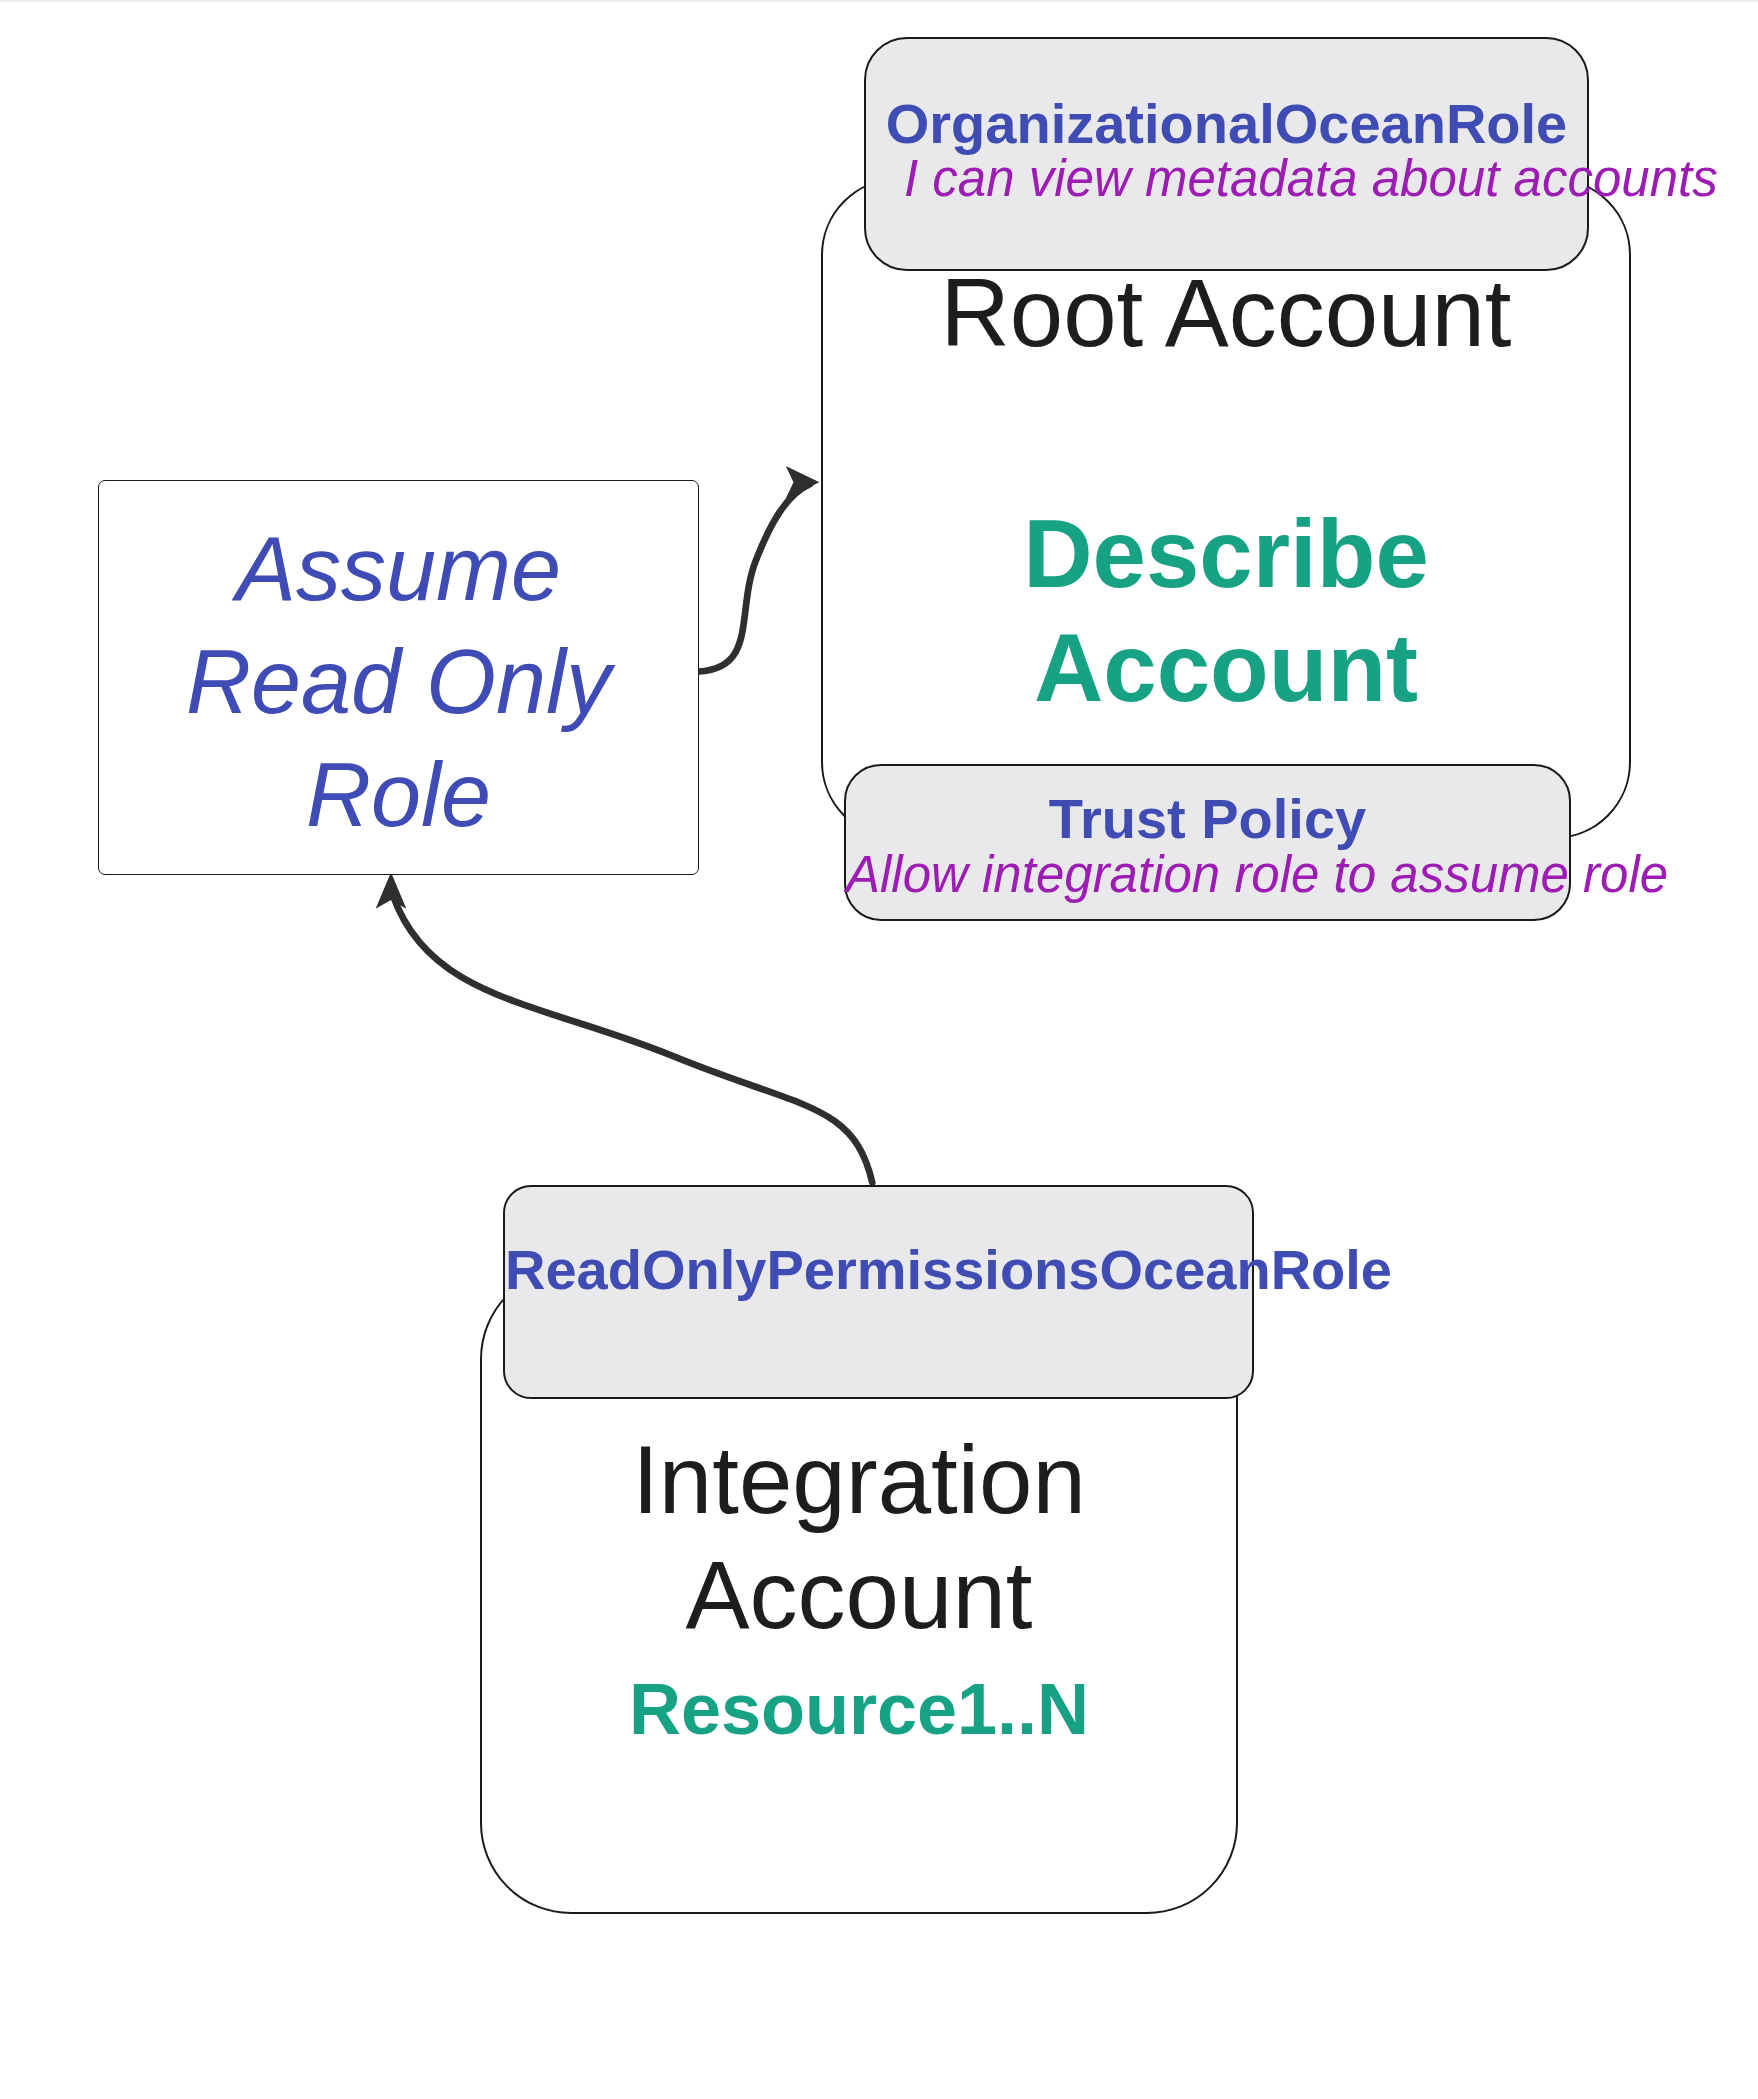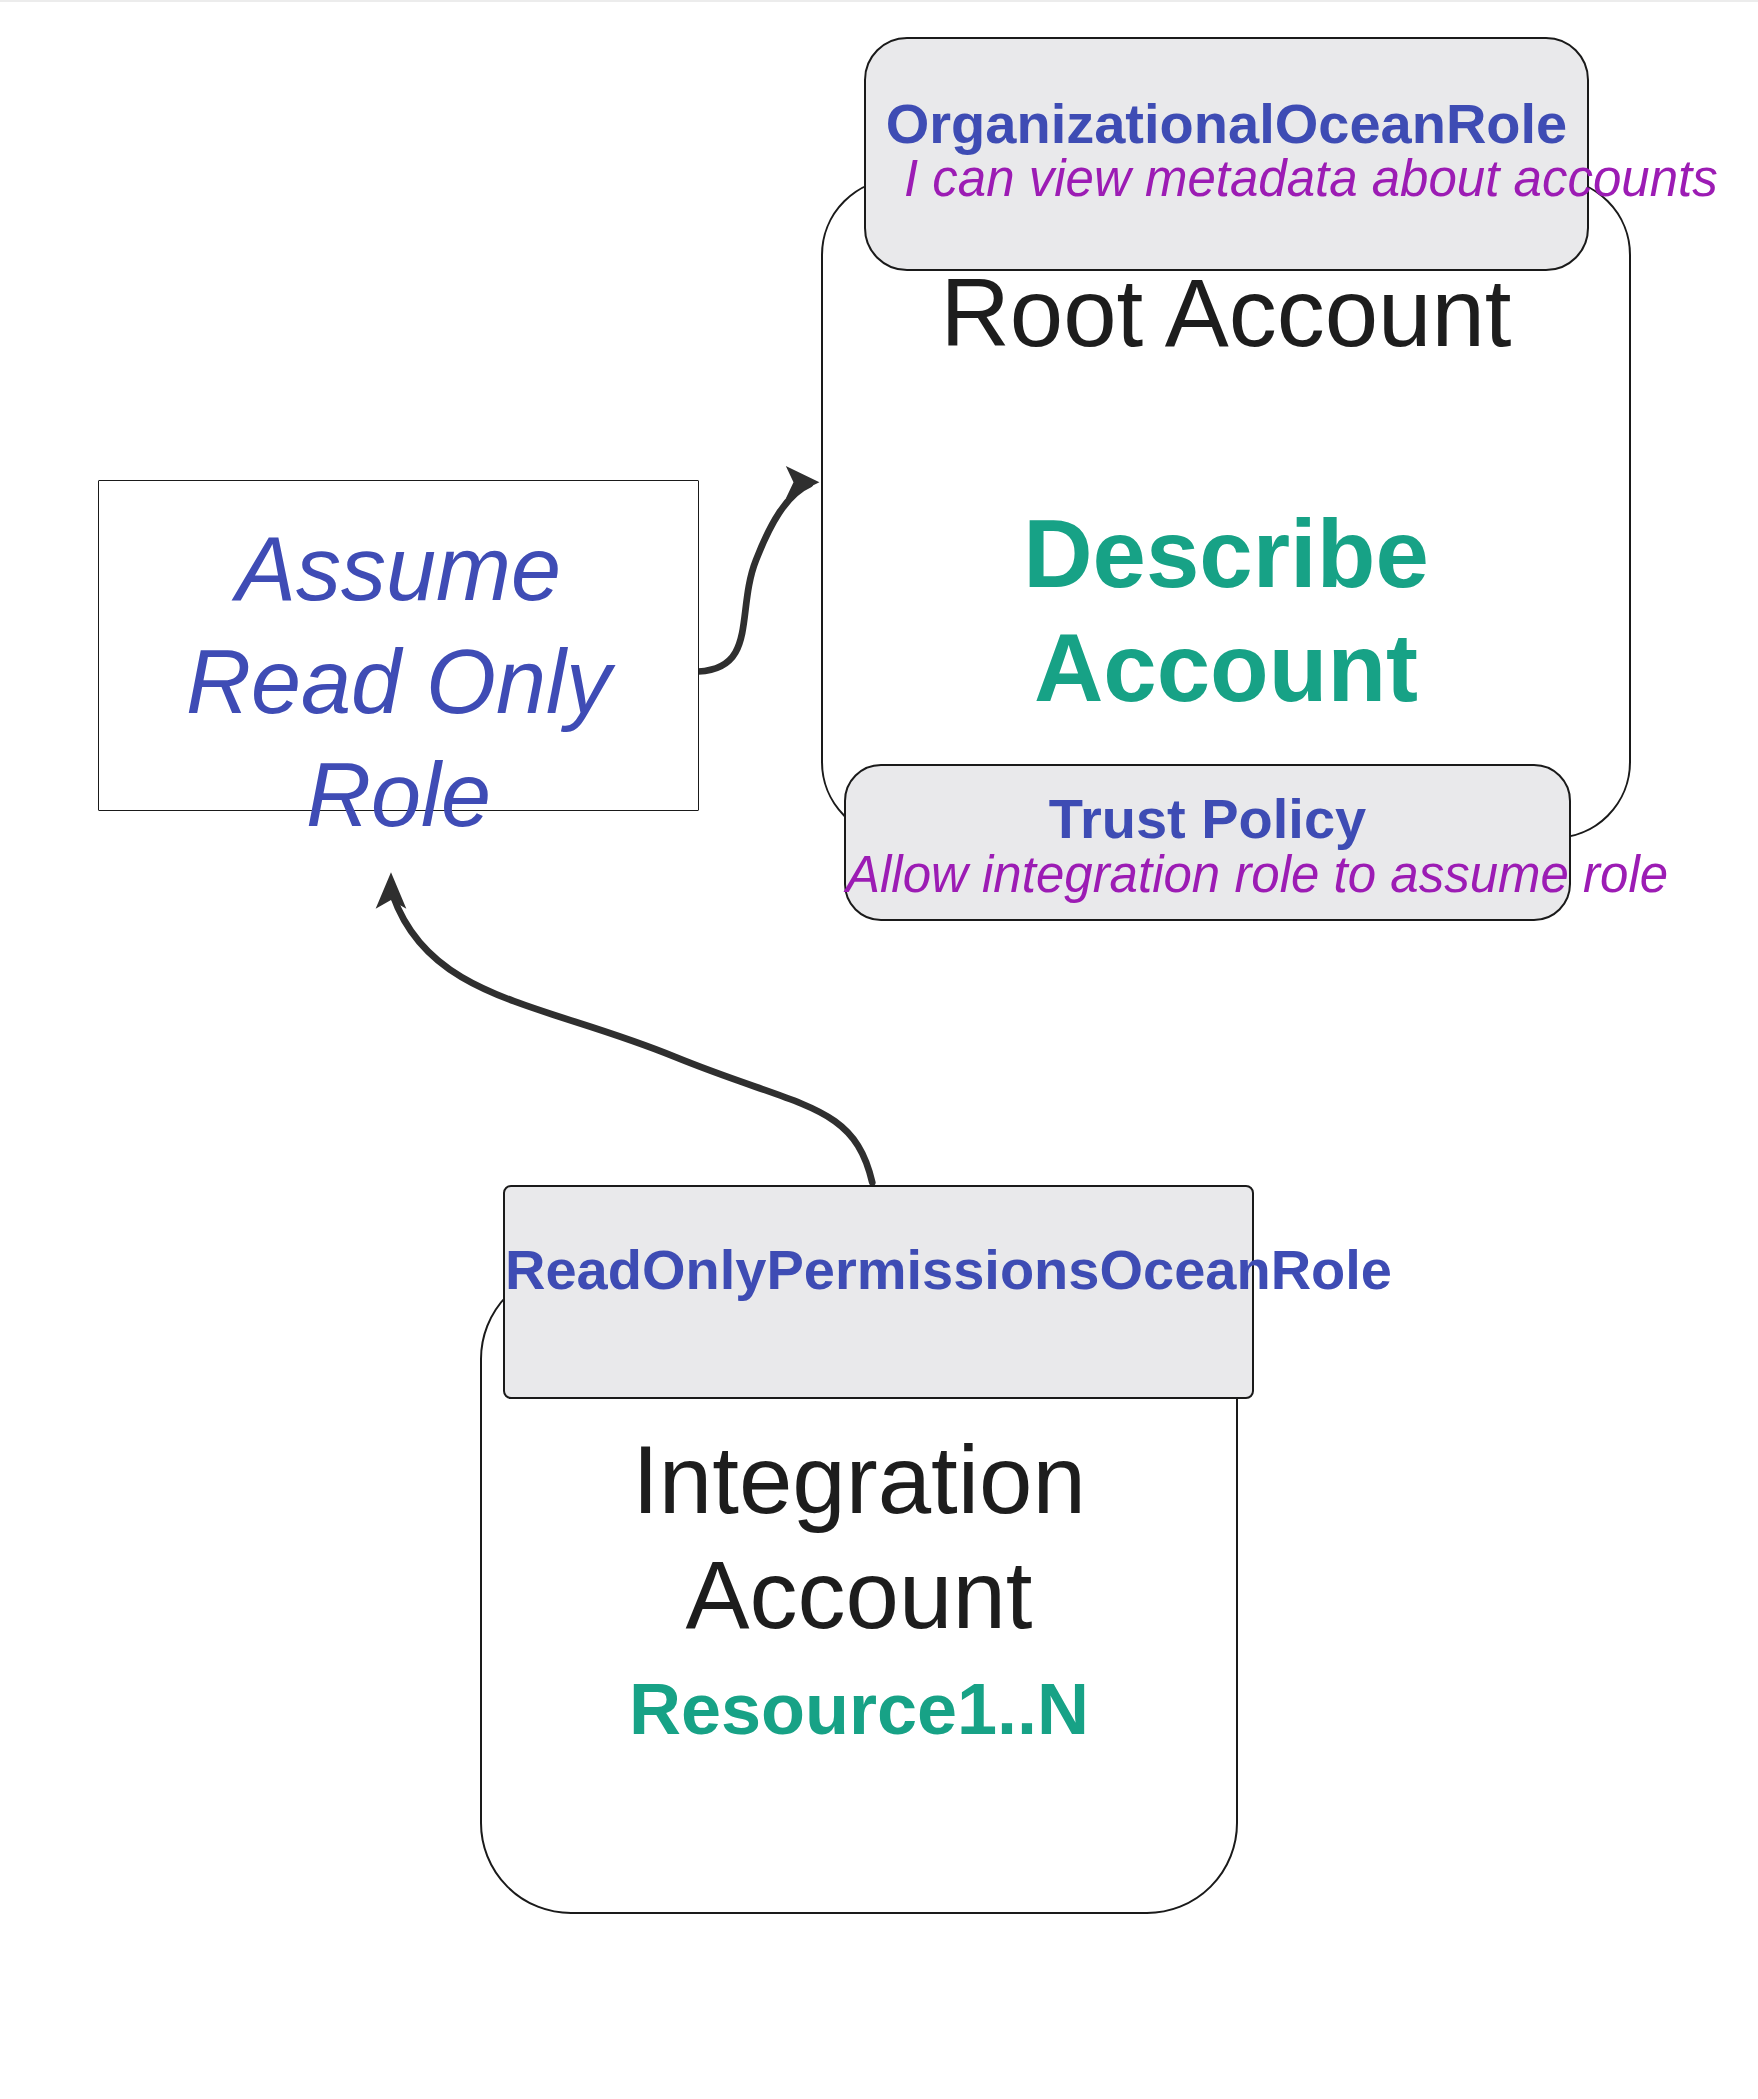--- a/index.html
+++ b/index.html
@@ -14,21 +14,21 @@
     background:var(--background); overflow:hidden;
     font-family:"Liberation Sans", sans-serif;
   }
   .top-hairline{position:absolute;left:0;top:0;width:1758px;height:1.9px;background:#ececec;}
   .arrow-layer{position:absolute;left:0;top:0;width:1758px;height:2099px;z-index:1;}
   .node{position:absolute;background:#fff;border:2.9px solid var(--border);z-index:2;}
   .badge{position:absolute;background:var(--badge-bg);border:2.9px solid var(--border);z-index:3;}
   .line{position:absolute;left:0;width:100%;text-align:center;white-space:nowrap;}
 
   
-  .assume-box{left:98px;top:480px;width:601px;height:331px;border-width:1.9px;border-radius:1px;text-decoration:underline;}
+  .assume-box{left:98px;top:480px;width:601px;height:395px;border-width:1.9px;border-radius:7px;text-decoration:underline;}
   .assume-line{font-style:italic;font-size:90px;line-height:113px;height:113px;color:var(--assume-text);}
   .assume-l1{top:32px;} .assume-l2{top:145px;} .assume-l3{top:258px;}
 
   
   .root-box{left:821px;top:178px;width:810px;height:661px;border-radius:77px;}
   .root-title{top:75px;height:115px;font-size:96px;line-height:115px;color:var(--body-text);}
   .action-line{font-size:96px;font-weight:700;line-height:115px;height:115px;color:var(--action-text);}
   .action-l1{top:316px;} .action-l2{top:430px;}
 
   
@@ -38,21 +38,21 @@
   .badge-sub{font-size:51px;font-style:italic;line-height:58px;height:58px;color:var(--policy-text);}
   .org-title{top:56px;} .org-sub{top:111px;padding-left:38px;}
   .trust-title{top:24px;} .trust-sub{top:80px;}
 
   
   .integ-box{left:480px;top:1268px;width:758px;height:646px;border-radius:91px;}
   .integ-title{font-size:96px;line-height:115px;height:115px;color:var(--body-text);}
   .integ-l1{top:152px;} .integ-l2{top:267px;}
   .resource-line{top:382px;font-size:72px;font-weight:700;line-height:115px;height:115px;color:var(--action-text);}
 
-  .readonly-badge{left:503px;top:1185px;width:751px;height:214px;border-radius:8px;}
+  .readonly-badge{left:503px;top:1185px;width:751px;height:214px;border-radius:28px;}
   .ro-title{top:54px;} .ro-sub{top:114px;}
 </style>
 </head>
 <body>
 
 <div class="canvas">
 
   <div class="top-hairline"></div>
 
   <svg class="arrow-layer" width="1758" height="2099" viewBox="0 0 1830 2185">

